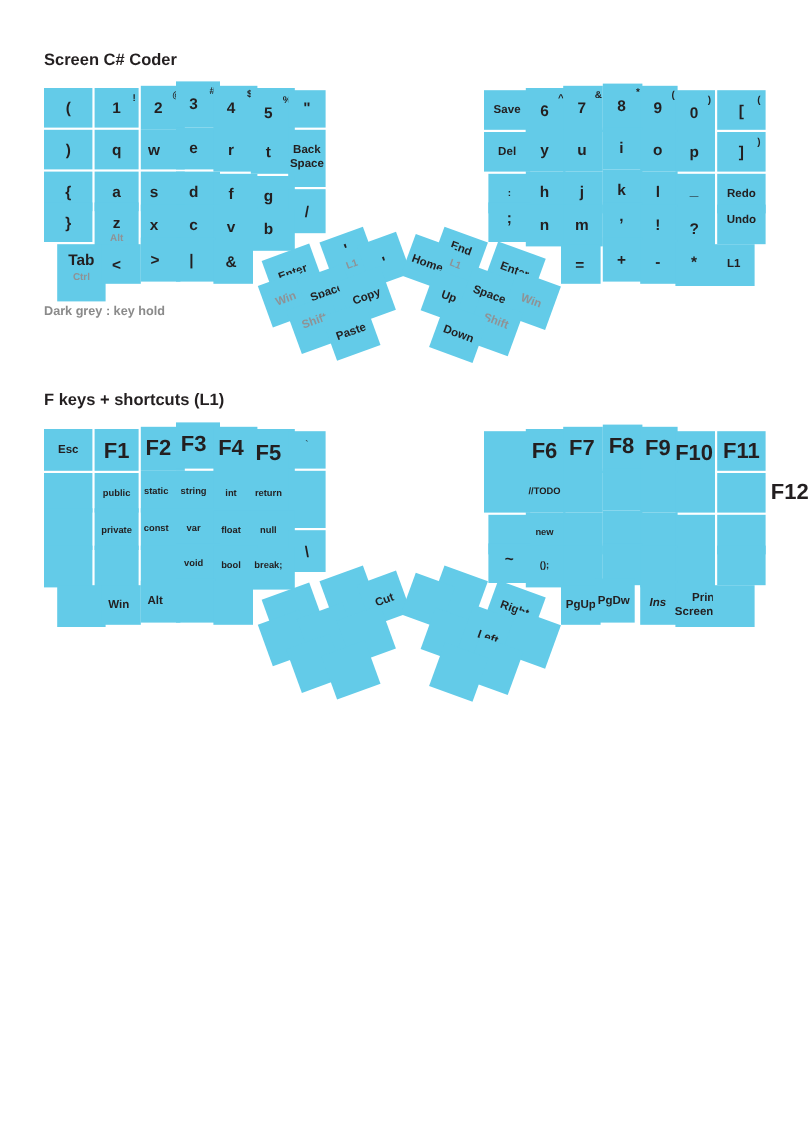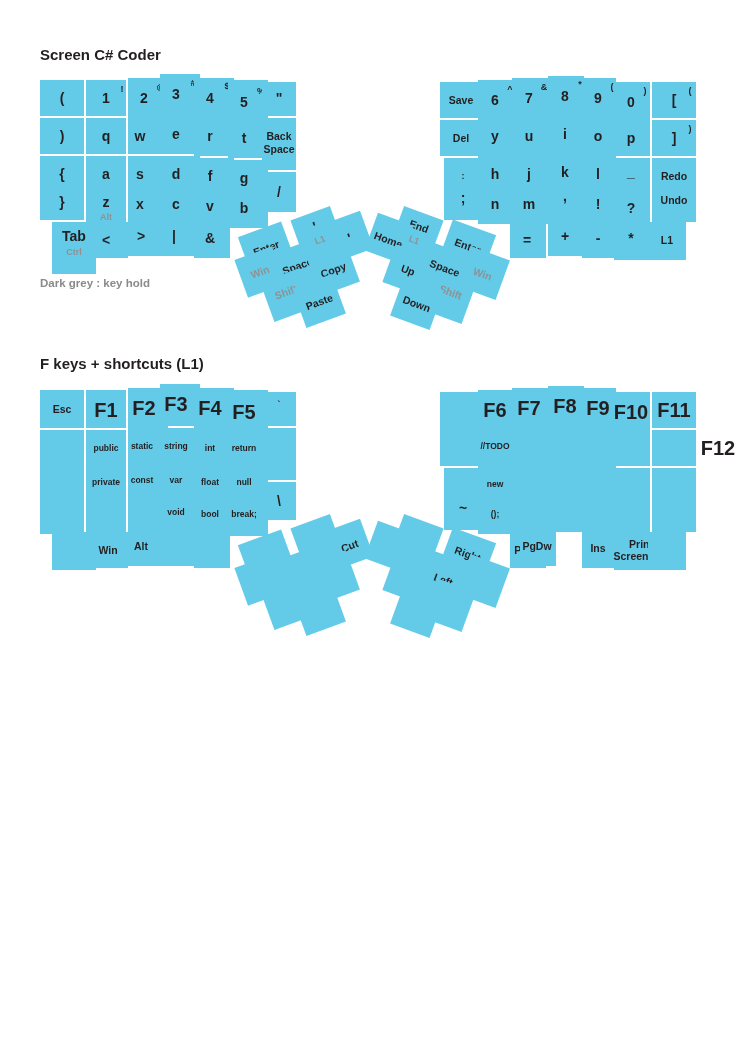--- a/index.html
+++ b/index.html
@@ -434,25 +434,25 @@
       <span class="lbl tiny" style="left: 17px; top: 18px; transform: translate(-50%, -50%);">();</span>
     </div>
     <div class="key" style="left: 512px; top: 496px; width: 36px; height: 38px;"></div>
     <div class="key" style="left: 548px; top: 494px; width: 36px; height: 38px;"></div>
     <div class="key" style="left: 582px; top: 496px; width: 34px; height: 38px;"></div>
     <div class="key" style="left: 614px; top: 498px; width: 36px; height: 38px;"></div>
     <div class="key" style="left: 652px; top: 496px; width: 44px; height: 36px;"></div>
     <div class="key" style="left: 510px; top: 532px; width: 36px; height: 36px;">
       <span class="lbl nav" style="left: 18px; top: 18px; transform: translate(-50%, -50%);">PgUp</span>
     </div>
-    <div class="key" style="left: 520px; top: 526px; width: 36px; height: 40px;">
+    <div class="key" style="left: 541px; top: 526px; width: 36px; height: 40px;">
       <span class="lbl nav" style="left: 17px; top: 20px; transform: translate(-50%, -50%);">PgDw</span>
     </div>
     <div class="key" style="left: 582px; top: 528px; width: 34px; height: 40px;">
-      <span class="lbl nav" style="left: 16px; top: 20px; transform: translate(-50%, -50%);">Ins</span>
+      <span class="lbl nav" style="left: 16px; top: 20px; transform: translate(-50%, -50%); font-style: italic;">Ins</span>
     </div>
     <div class="key" style="left: 614px; top: 530px; width: 36px; height: 40px;">
       <span class="lbl nav" style="left: 17px; top: 14px; transform: translate(-50%, -50%); padding-left: 20px;">Print</span>
       <span class="lbl nav" style="left: 17px; top: 26px; transform: translate(-50%, -50%);">Screen</span>
     </div>
     <div class="key" style="left: 648px; top: 532px; width: 38px; height: 38px;"></div>
     <div class="key" style="left: 296px; top: 520px; width: 42px; height: 40px; transform: rotate(-20deg);"></div>
     <div class="key" style="left: 330px; top: 524px; width: 38px; height: 40px; transform: rotate(-20deg);">
       <span class="lbl nav" style="left: 19px; top: 22px; transform: translate(-50%, -50%);">Cut</span>
     </div>

